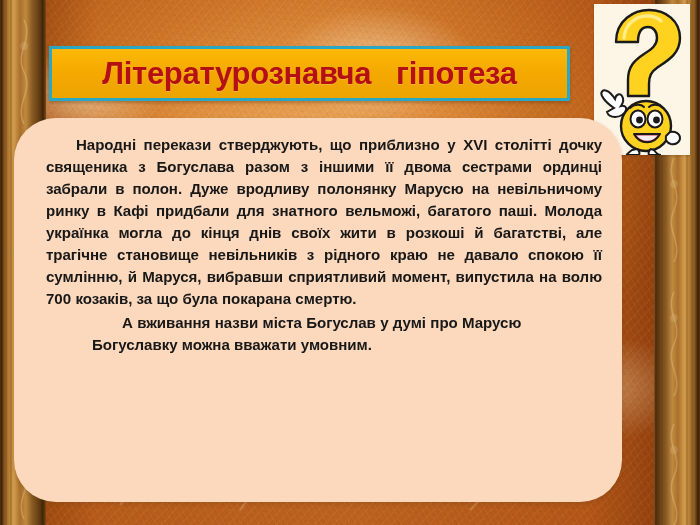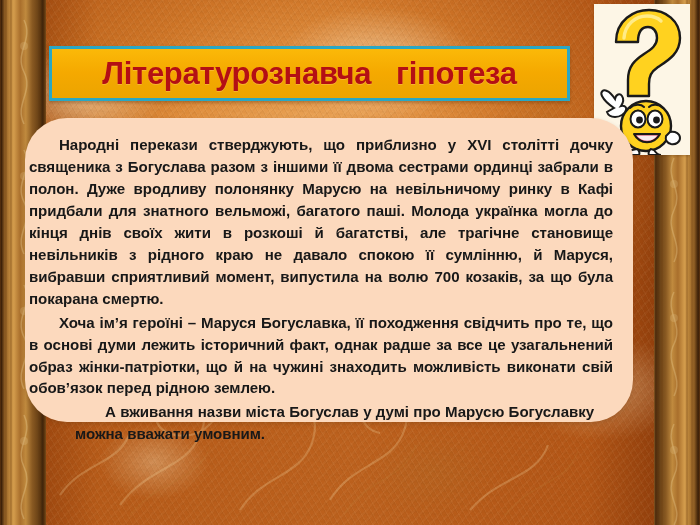--- a/index.html
+++ b/index.html
@@ -121,28 +121,28 @@
     height: 151px;
     background: #fdf6e6;
     box-shadow: 0 1px 2px rgba(80,45,10,.30);
     overflow: hidden;
   }
   .mascot-card svg { display: block; width: 100%; height: 100%; }
 
   
   .text-panel {
     position: absolute;
-    left: 25px;
+    left: 14px;
     top: 118px;
     width: 608px;
-    height: 304px;
+    height: 384px;
     background: #fcd9bd;
     border-radius: 42px;
     box-sizing: border-box;
-    padding: 16px 20px 10px 4px;
+    padding: 16px 20px 10px 32px;
     box-shadow: 0 2px 4px rgba(100,55,15,.25);
   }
 
   .para {
     margin: 0;
     color: #181818;
     font-size: 15.1px;
     font-weight: bold;
     line-height: 1.455;
     text-align: justify;
@@ -278,17 +278,16 @@
 
       <g stroke="#1a1a1a" stroke-width="2" fill="#ffffff">
         <path d="M38 146 C 34 149, 32 151, 33 151 L 45 151 C 46 149, 45 146, 43 145 Z"></path>
         <path d="M60 146 C 62 149, 65 151, 67 151 L 55 151 C 54 149, 55 146, 57 145 Z"></path>
       </g>
     </svg>
   </div>
 
   <div class="text-panel">
     <p class="para">Народні перекази стверджують, що приблизно у XVI столітті дочку священика з Богуслава разом з іншими її двома сестрами ординці забрали в полон. Дуже вродливу полонянку Марусю на невільничому ринку в Кафі придбали для знатного вельможі, багатого паші. Молода українка могла до кінця днів своїх жити в розкоші й багатстві, але трагічне становище невільників з рідного краю не давало спокою її сумлінню, й Маруся, вибравши сприятливий момент, випустила на волю 700 козаків, за що була покарана смертю.</p>
-    <p class="para">Хоча ім’я героїні – Маруся Богуславка, її походження свідчить про те, що в основі думи лежить історичний факт, однак радше за все це узагальнений образ жінки-патріотки, що й на чужині знаходить можливість виконати свій обов’язок перед рідною землею.</p>
     <p class="para">А вживання назви міста Богуслав у думі про Марусю Богуславку можна вважати умовним.</p>
   </div>
 
 </div>
 
 </body></html>

